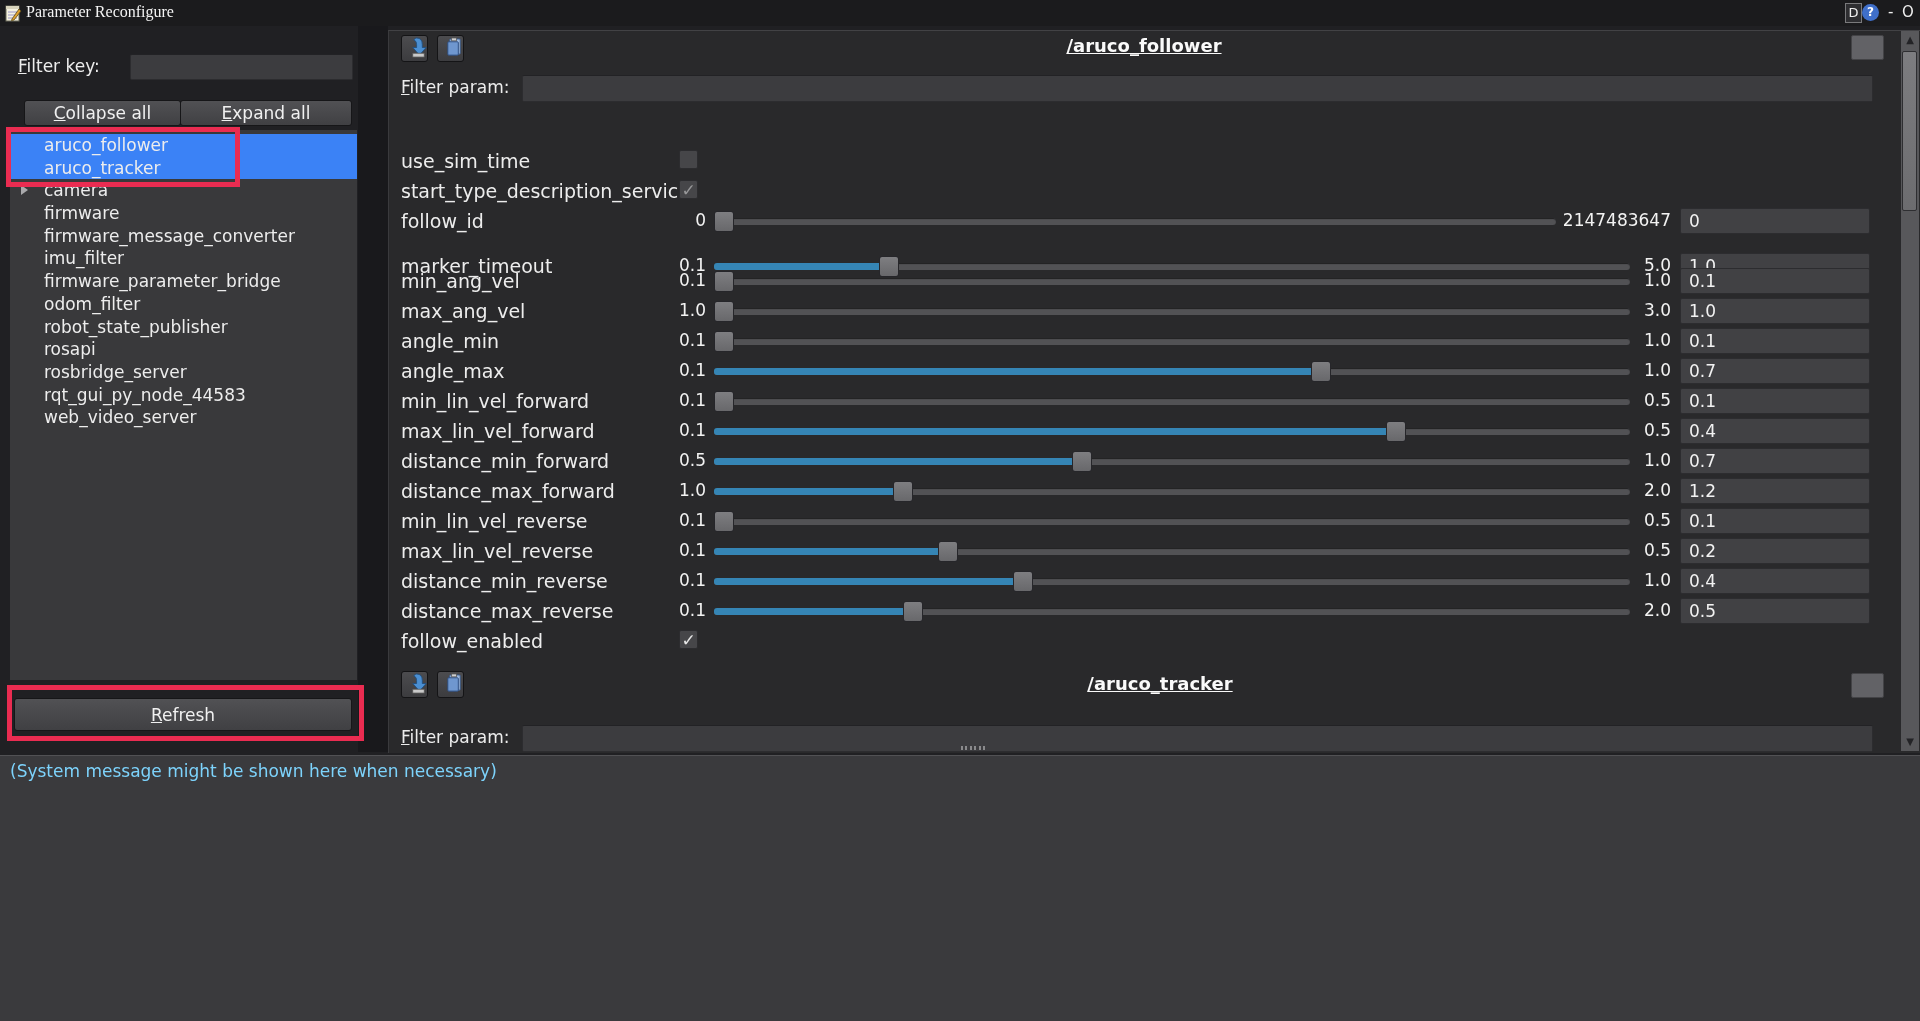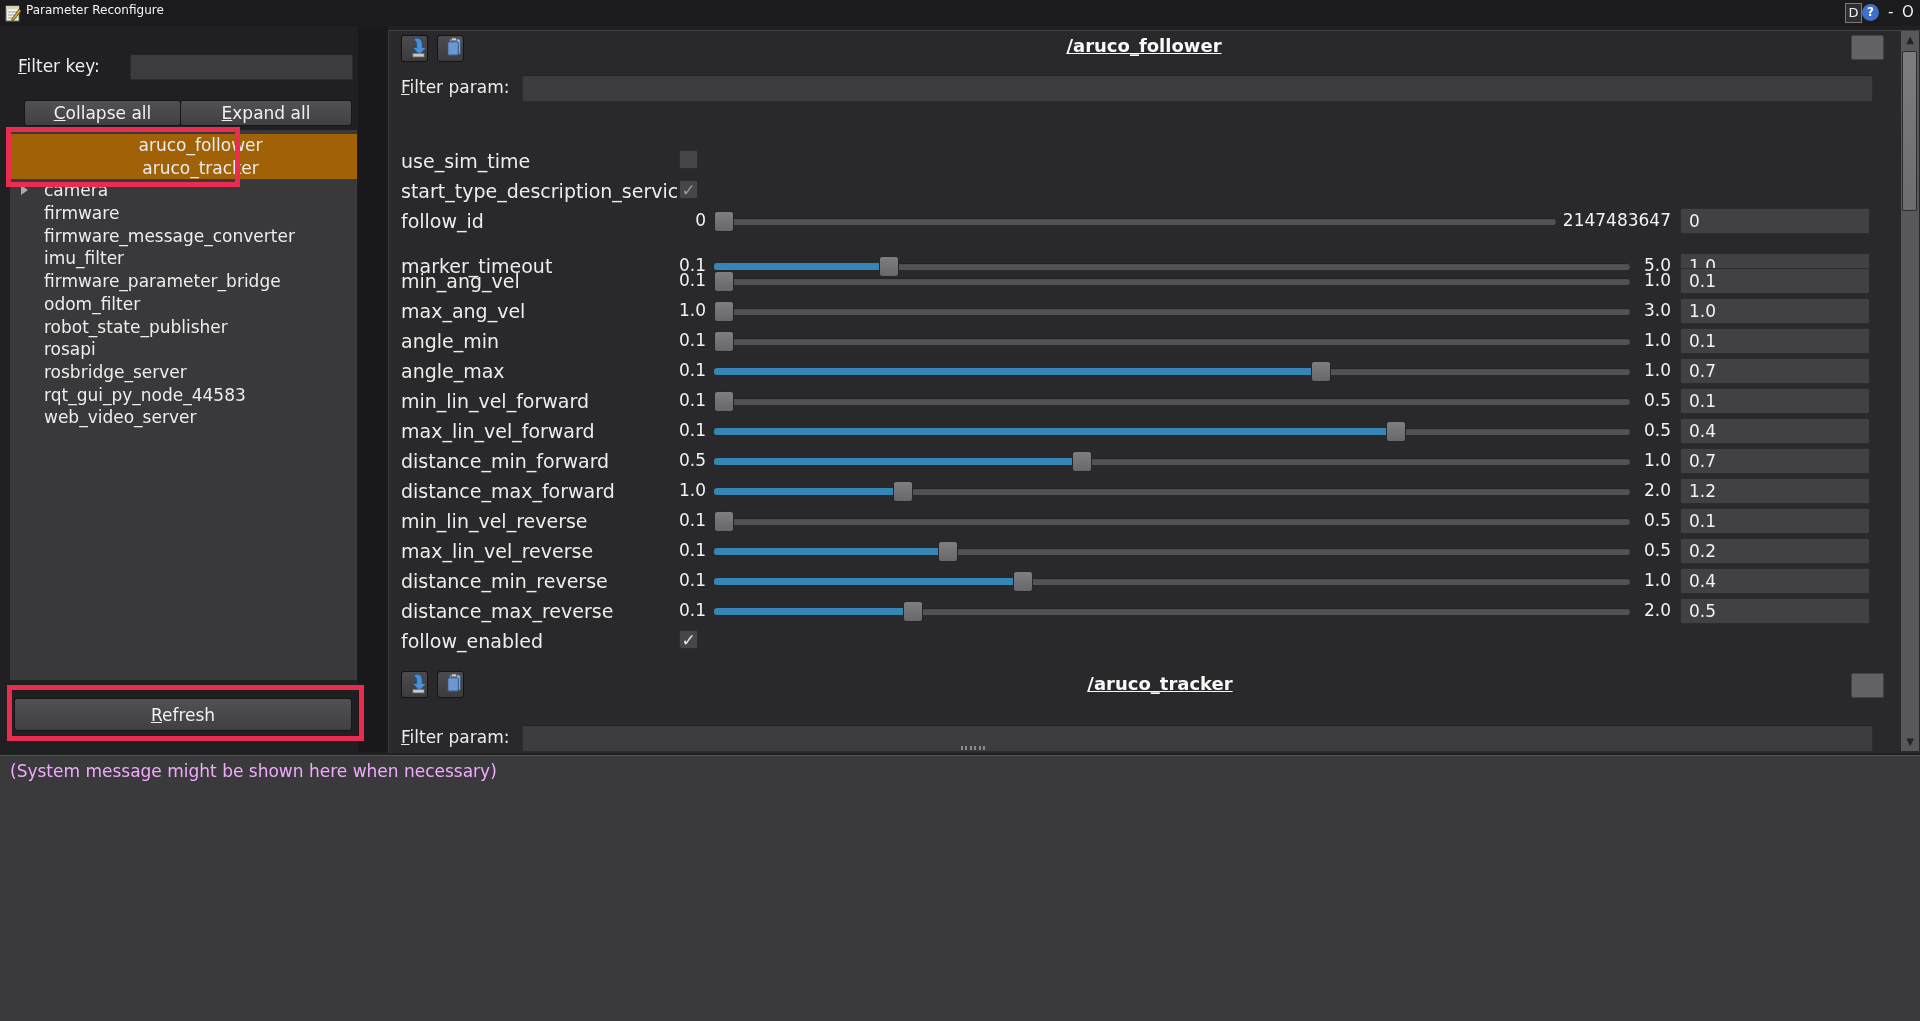--- a/index.html
+++ b/index.html
@@ -1,32 +1,32 @@
 <!DOCTYPE html>
 <html><head>
 <meta charset="utf-8">
 <style>
   html,body{margin:0;padding:0;background:#202023;font-family:"DejaVu Sans","Liberation Sans",sans-serif;}
   #window{position:relative;width:1920px;height:1021px;background:#202023;overflow:hidden;color:#ececec;}
   .abs{position:absolute;}
   
   #titlebar{left:0;top:0;width:1920px;height:26px;background:#1b1b1d;}
-  #app-title{left:26px;top:3px;font-size:12px;color:#f4f4f4;}
+  #app-title{left:26px;top:3px;font-size:16px;color:#f4f4f4;font-family:Liberation Serif, serif;}
   .tb-ctrl{top:3px;font-size:15px;color:#f0f0f0;text-align:center;}
   #ctrl-dock{left:1845px;width:15px;height:18px;border:1px solid #7a7a7c;background:#2e2e31;font-size:13px;line-height:17px;}
   #ctrl-help{left:1862px;top:4px;width:17px;height:17px;border-radius:50%;background:#3f6fca;color:#fff;font-size:12px;font-weight:bold;line-height:17px;}
   #ctrl-min{left:1888px;}
   #ctrl-close{left:1902px;}
   
   .label{font-size:17px;color:#ececec;white-space:nowrap;}
   input.qt{background:#3c3c3f;border:1px solid #2c2c2f;border-top-color:#222225;border-radius:2px;color:#eeeeee;font-size:16px;font-family:inherit;padding:0 6px;outline:none;box-sizing:border-box;}
   .qt-btn{background:linear-gradient(#515154,#404043);border:1px solid #161618;border-radius:3px;color:#f0f0f0;font-size:17px;font-family:inherit;text-align:center;cursor:default;box-sizing:border-box;}
   #node-tree{left:10px;top:130px;width:347px;height:550px;background:#39393b;overflow:hidden;padding-top:4px;box-sizing:border-box;}
   .tree-item{position:relative;height:22.7px;line-height:22.7px;font-size:17px;color:#ededed;padding-left:34px;white-space:nowrap;}
-  .tree-item.selected{background:#a16207;text-align:center;}
+  .tree-item.selected{background:#3b82f6;}
   .expander{position:absolute;left:11px;top:6px;width:0;height:0;border-left:7px solid #a9a9ab;border-top:5px solid transparent;border-bottom:5px solid transparent;}
   .splitter-v{width:4px;height:22px;background:repeating-linear-gradient(to bottom,#8a8a8c 0 2px,transparent 2px 4.5px);}
   .splitter-h{width:24px;height:4px;background:repeating-linear-gradient(to right,#8a8a8c 0 2px,transparent 2px 4.5px);}
   .annotation{border:5px solid #ea2c51;box-sizing:border-box;pointer-events:none;}
   
   #main{left:388px;top:30px;width:1532px;height:722px;background:#29292b;border-top:1px solid #424245;border-left:1px solid #3a3a3d;overflow:hidden;}
   #gap-strip{left:358px;top:26px;width:30px;height:726px;background:#19191c;}
   .icon-btn{width:27px;height:27px;background:linear-gradient(#4c4c4f,#3c3c3f);border:1px solid #141416;border-radius:3px;}
   .panel-title{width:1510px;text-align:center;font-size:18px;font-weight:bold;text-decoration:underline;color:#fafafa;}
   .panel-close{width:33px;height:25px;background:#626266;border:1px solid #434346;border-radius:2px;}
@@ -40,21 +40,21 @@
   .p-value{position:absolute;left:1291px;top:2px;width:190px;height:26px;background:#414144;border:1px solid #2c2c2f;border-radius:2px;color:#f2f2f2;font-size:17px;font-family:inherit;padding:0 8px;box-sizing:border-box;outline:none;}
   .checkbox{position:absolute;left:290px;top:4px;width:19px;height:19px;background:#464649;border:1px solid #2c2c2f;border-radius:2px;box-sizing:border-box;text-align:center;}
   .checkbox .check{font-size:17px;line-height:17px;color:#e6e6e6;}
   .checkbox .check.dim{color:#979799;}
   
   #vscroll{left:1512px;top:0;width:18px;height:720px;background:#58585b;}
   .sb-arrow{position:absolute;left:0;width:18px;height:18px;background:#58585b;color:#232326;font-size:10px;text-align:center;line-height:18px;}
   #sb-thumb{position:absolute;left:1px;top:20px;width:15px;height:160px;background:linear-gradient(#7d7d80,#6c6c6f);border:1px solid #2e2e31;border-radius:2px;box-sizing:border-box;}
   
   #statusbar{left:0;top:755px;width:1920px;height:266px;background:#3a3a3d;border-top:1px solid #515154;}
-  #status-text{left:10px;top:5px;font-size:17px;color:#f0abfc;}
+  #status-text{left:10px;top:5px;font-size:17px;color:#7dd3fc;}
   u{text-decoration:underline;}
 </style>
 </head>
 <body>
 
 <div id="window">
 
   <div class="abs" id="titlebar">
     <svg class="abs" style="left:4px;top:4px" width="18" height="18" viewBox="0 0 18 18">
       <rect x="2" y="2" width="13" height="15" fill="#f5f2e0" stroke="#6b6b5a" stroke-width="1"></rect>

